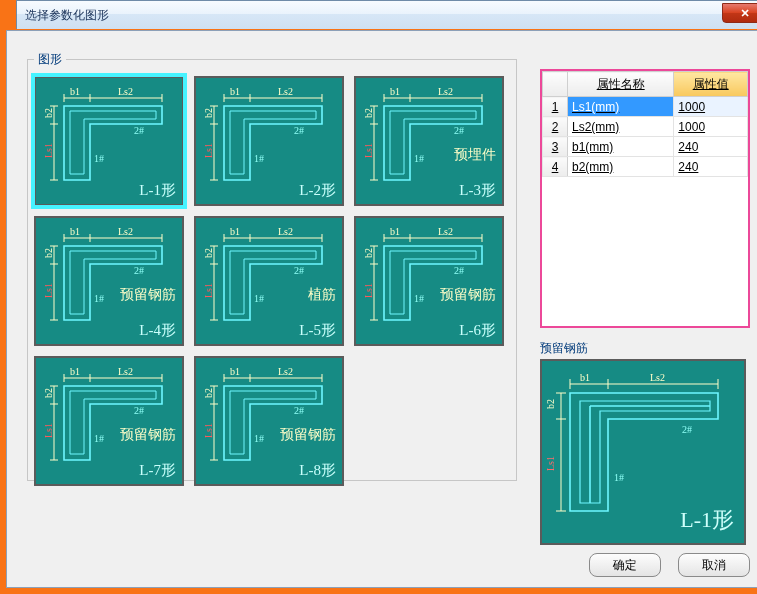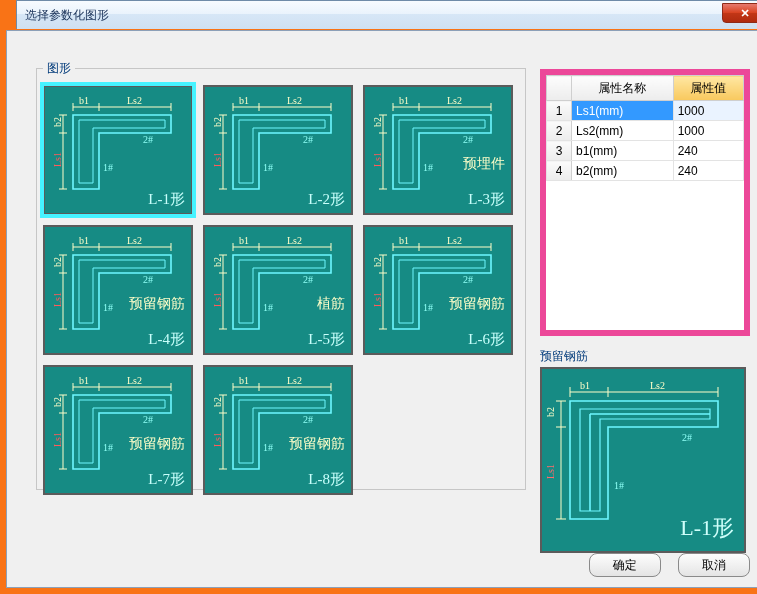--- a/index.html
+++ b/index.html
@@ -4,37 +4,37 @@
 <style>
   html,body{margin:0;padding:0;font-family:"Microsoft YaHei","SimSun",sans-serif;font-size:12px;background:#5a6e85;}
   .window{width:757px;height:594px;position:relative;background:#f97316;padding-left:16px;}
   .titlebar{height:28px;background:linear-gradient(to bottom,#f7fbff 0%,#eaf3fc 45%,#d7e7f7 46%,#cfe0f1 100%);border:1px solid #6f8ba8;border-bottom:none;display:flex;align-items:center;padding:0 4px 0 8px;color:#1b335a;}
   .titlebar .title{flex:1;font-size:12px;}
   .close-btn{width:44px;height:18px;margin-top:-4px;border-radius:0 0 4px 4px;background:linear-gradient(to bottom,#e67a6f 0%,#d9411e 50%,#c23616 51%,#b02b0f 100%);border:1px solid #8f2a18;display:flex;align-items:center;justify-content:center;color:#fff;font-weight:bold;font-size:11px;cursor:pointer;}
   .client{position:absolute;left:6px;top:30px;right:6px;bottom:6px;background:#f0f0f0;border:1px solid #8ca0b8;padding:12px 12px 8px 12px;box-sizing:border-box;}
   .row-top{display:flex;align-items:center;margin-bottom:10px;}
   .lbl{margin-right:6px;}
   select{width:145px;height:20px;border:1px solid #7a8a99;background:linear-gradient(#fff,#e7e7e7);font-size:12px;}
-  fieldset.shapes{border:1px solid #c6c6c6;padding:8px 6px 6px 6px;margin:17px;width:490px;height:430px;box-sizing:border-box;}
+  fieldset.shapes{border:1px solid #c6c6c6;padding:8px 6px 6px 6px;margin:8px;width:490px;height:430px;box-sizing:border-box;}
   fieldset.shapes>legend{padding:0 4px;color:#003a7a;}
   .grid{display:grid;grid-template-columns:repeat(3,150px);grid-auto-rows:130px;gap:10px 10px;}
   .thumb{background:#168b84;border:2px solid #5b5b5b;position:relative;cursor:pointer;box-sizing:border-box;}
   .thumb.selected{outline:3px solid #46f3ff;outline-offset:-1px;box-shadow:0 0 0 3px #46f3ff;}
   .thumb .cap{position:absolute;right:6px;bottom:4px;color:#c8fffb;font-size:15px;font-family:"SimSun";}
   .thumb .sub{position:absolute;right:6px;bottom:40px;color:#fefec8;font-size:14px;font-family:Liberation Mono, monospace;}
   .thumb svg{position:absolute;left:6px;top:6px;}
   .side{position:absolute;right:16px;top:38px;width:210px;}
   .tbl{border:1px solid #adadad;border-collapse:collapse;width:100%;background:#fff;font-size:12px;}
   .tbl th{background:linear-gradient(#fdfdfd,#ececec);border:1px solid #cfcfcf;height:22px;font-weight:normal;}
   .tbl th.val{background:linear-gradient(#ffe7a2,#f8c85d);}
   .tbl td{border:1px solid #e3e3e3;height:19px;padding:0 4px;}
   .tbl td.idx{width:16px;text-align:center;background:linear-gradient(#fbfbfb,#ececec);border-right:1px solid #cfcfcf;}
   .tbl tr.sel td.name{background:#3399ff;color:#fff;}
   .tbl tr.sel td.val{background:#eaf3ff;}
-  .tbl-wrap{height:255px;border:6px solid #ec4899;background:#fff;overflow:hidden;}
+  .tbl-wrap{height:255px;border:2px solid #ec4899;background:#fff;overflow:hidden;text-decoration:underline;}
   .preview-lbl{margin-top:12px;color:#003a7a;}
   .preview{margin-top:2px;width:206px;height:186px;background:#168b84;border:2px solid #5b5b5b;position:relative;box-sizing:border-box;}
   .preview .cap{position:absolute;right:10px;bottom:8px;color:#cffffb;font-size:22px;font-family:"SimSun";}
   .footer{position:absolute;right:16px;bottom:10px;}
   .footer button{width:72px;height:24px;margin-left:14px;background:linear-gradient(#fdfdfd,#e4e4e4);border:1px solid #8a8a8a;border-radius:8px;font-size:12px;cursor:pointer;}
   
   .ln{stroke:#6ef7ff;stroke-width:1.6;fill:none;}
   .lny{stroke:#fefec8;stroke-width:1;fill:none;}
   .txt{fill:#fefec8;font-size:10px;font-family:"SimSun";}
   .txtc{fill:#8ffff6;font-size:10px;font-family:"SimSun";}

